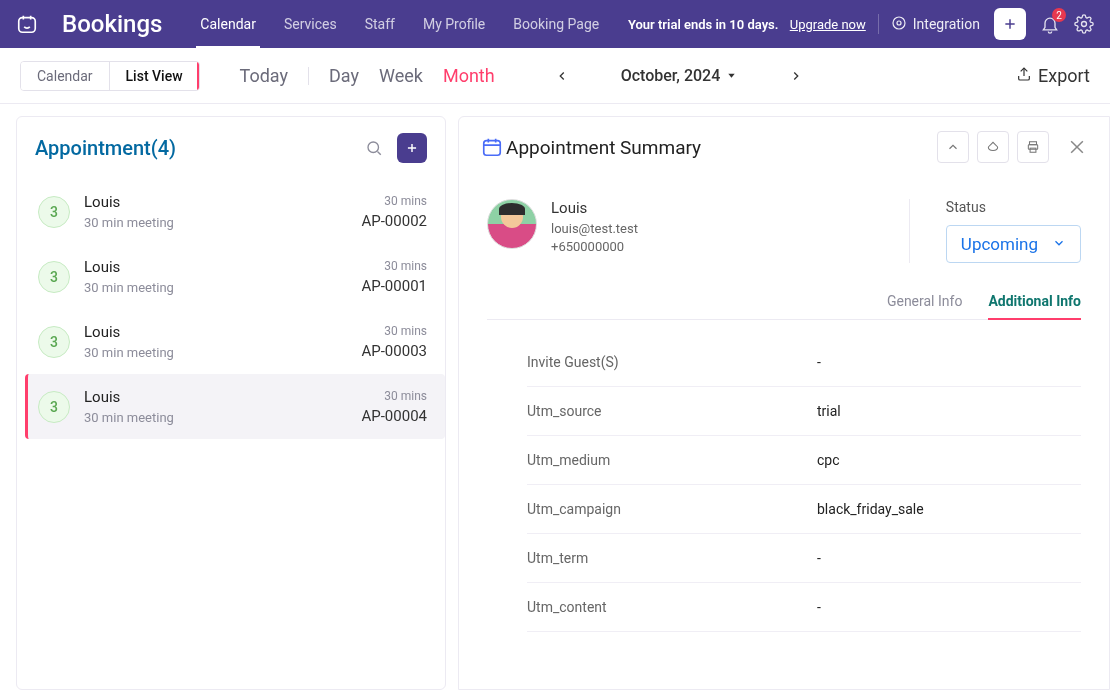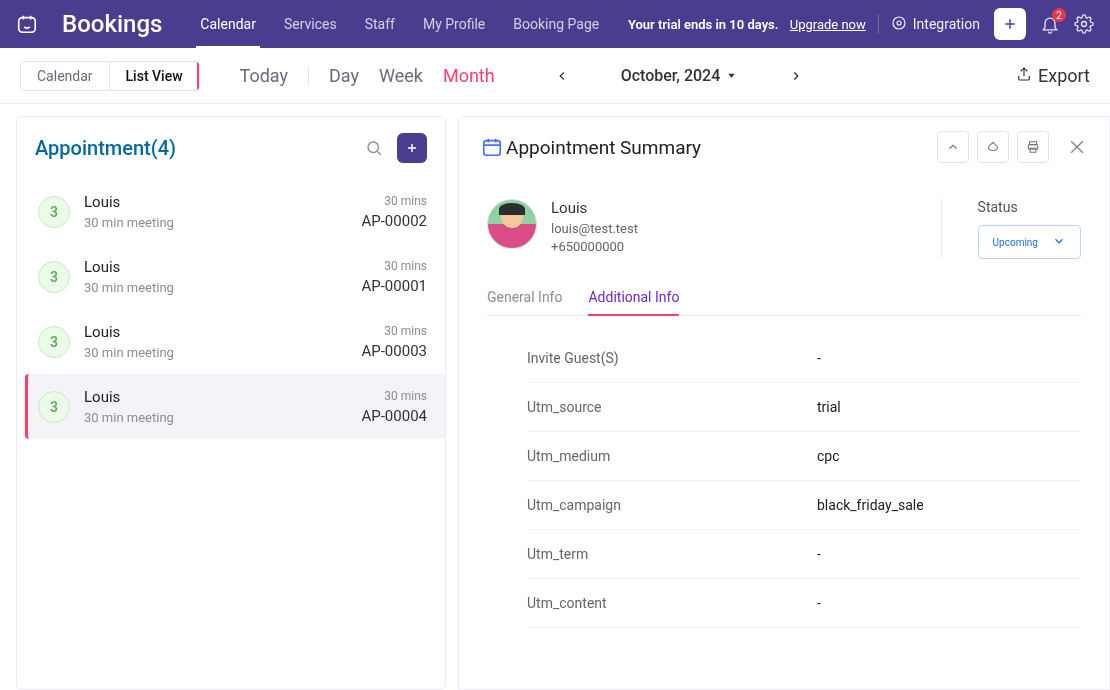--- a/index.html
+++ b/index.html
@@ -70,25 +70,25 @@
   .sum-body { padding: 8px 28px 0 28px; flex: 1; overflow-y: auto; }
   .sum-info { display: flex; align-items: flex-start; padding: 14px 0 20px 0; }
   .avatar { width: 50px; height: 50px; border-radius: 50%; background: linear-gradient(#8ed1a5 50%, #d94c86 50%); border: 1px solid #ddd; position: relative; overflow: hidden; }
   .avatar::before { content: ""; position: absolute; top: 6px; left: 50%; transform: translateX(-50%); width: 22px; height: 22px; background: #f3c89a; border-radius: 50%; }
   .avatar::after { content: ""; position: absolute; top: 3px; left: 50%; transform: translateX(-50%); width: 26px; height: 12px; background: #2d2d2d; border-radius: 50% 50% 0 0; }
   .cust-info { margin-left: 14px; }
   .cust-name { font-size: 15px; margin-bottom: 4px; }
   .cust-line { font-size: 13px; color: #666; margin-bottom: 3px; }
   .status-wrap { margin-left: auto; border-left: 1px solid #eceaf2; padding-left: 36px; }
   .status-label { font-size: 14px; color: #555; margin-bottom: 10px; }
-  .status-pill { border: 1px solid #bcd7f2; border-radius: 4px; padding: 8px 14px; display: flex; align-items: center; gap: 14px; color: #1a73e8; font-size: 10px; cursor: pointer; }
-
-  .tabs { display: flex; gap: 26px; border-bottom: 1px solid #eceaf2; }
+  .status-pill { border: 1px solid #bcd7f2; border-radius: 4px; padding: 8px 14px; display: flex; align-items: center; gap: 14px; color: #1a73e8; font-size: 17px; cursor: pointer; }
+
+  .tabs { display: flex; gap: 26px; border-bottom: 1px solid #eceaf2; justify-content: flex-end; }
   .tab { padding: 10px 0; font-size: 14px; color: #8c8c9a; cursor: pointer; position: relative; }
-  .tab.active { color: #6d28d9; }
+  .tab.active { color: #0f766e; font-weight: bold; }
   .tab.active::after { content: ""; position: absolute; bottom: -1px; left: 0; right: 0; height: 2px; background: #ff3e6c; }
 
   .fields { padding: 18px 0 0 40px; }
   .field-row { display: flex; padding: 16px 0; border-bottom: 1px solid #f0eef5; font-size: 14px; }
   .field-label { color: #666; width: 290px; }
   .field-val { color: #222; }
 </style>
 </head>
 <body>
 

